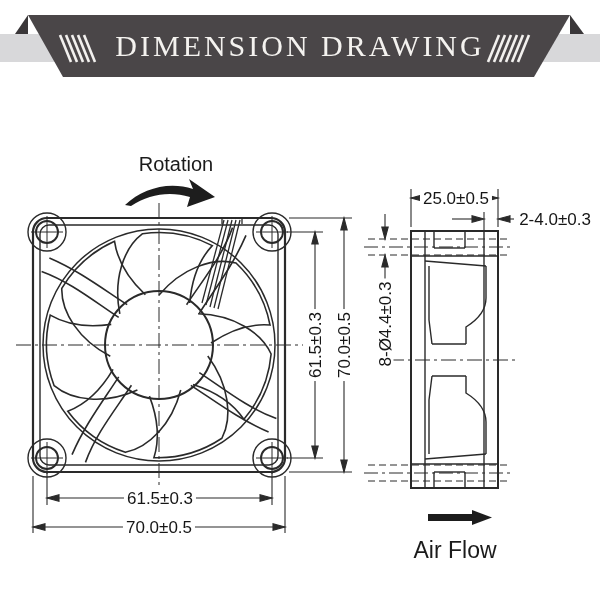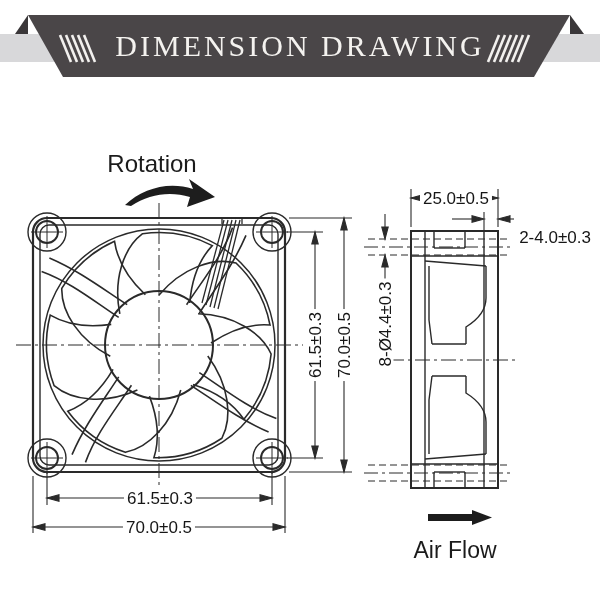--- a/index.html
+++ b/index.html
@@ -3,21 +3,21 @@
 <meta charset="utf-8">
 <style>
   html,body{margin:0;padding:0;background:#ffffff;}
   #stage{position:relative;width:600px;height:600px;background:#ffffff;overflow:hidden;
          font-family:"Liberation Sans", sans-serif;}
   #stage svg{position:absolute;left:0;top:0;}
   .txt{position:absolute;white-space:nowrap;line-height:1;color:#161616;
        transform:translate(-50%,-50%);}
   .dim{font-size:17px;background:#ffffff;padding:0 3px;}
   .dim.vert{transform:translate(-50%,-50%) rotate(-90deg);}
-  .big-label{font-size:24px;color:#1b1b1b;}
+  .big-label{font-size:20px;color:#1b1b1b;margin-left:24px;}
   .air-label{font-size:23px;color:#1b1b1b;}
   .banner-title{font-family:"Liberation Serif", serif;font-size:30px;letter-spacing:3px;
                 color:#f4f2ef;}
 </style>
 </head>
 <body>
 
 <div id="stage">
 
   <svg width="600" height="600" viewBox="0 0 600 600">
@@ -228,16 +228,16 @@
 
   <div class="txt dim" style="left:160px;top:498px;">61.5±0.3</div>
   <div class="txt dim" style="left:159px;top:527px;">70.0±0.5</div>
 
   <div class="txt dim vert" style="left:315px;top:345px;">61.5±0.3</div>
   <div class="txt dim vert" style="left:344px;top:345px;">70.0±0.5</div>
 
   <div class="txt dim vert" style="left:385px;top:324px;">8-Ø4.4±0.3</div>
 
   <div class="txt dim" style="left:456px;top:198px;text-align:center;">25.0±0.5</div>
-  <div class="txt dim" style="left:555px;top:219px;margin-top:18px;">2-4.0±0.3</div>
+  <div class="txt dim" style="left:555px;top:219px;">2-4.0±0.3</div>
 
   <div class="txt air-label" style="left:455px;top:550px;">Air Flow</div>
 </div>
 
 </body></html>

